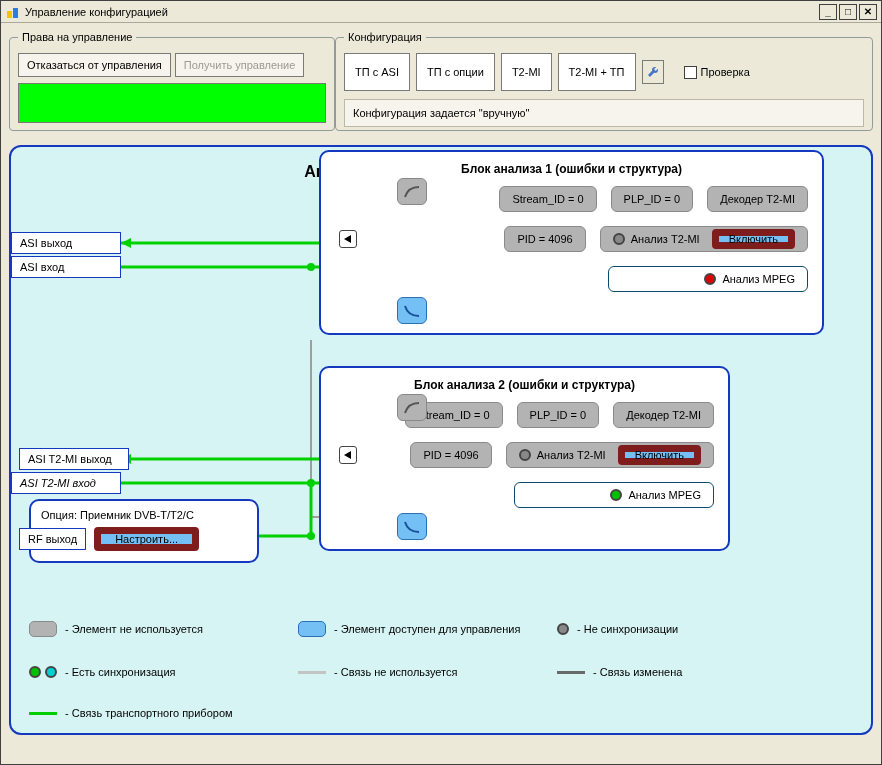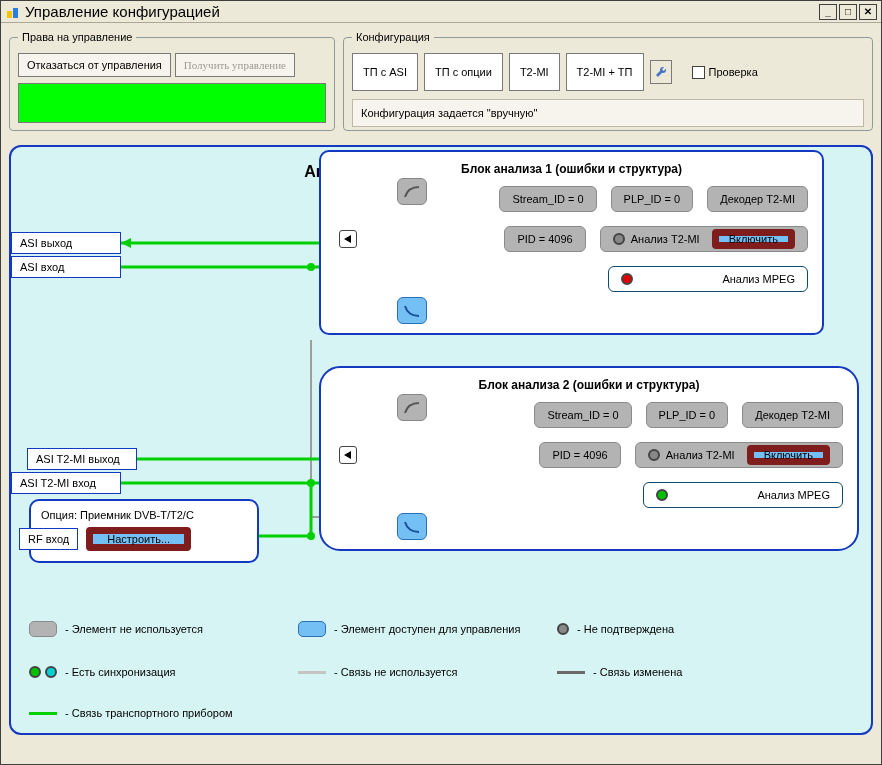--- a/index.html
+++ b/index.html
@@ -1,34 +1,34 @@
 <!DOCTYPE html>
 <html><head>
 <meta charset="utf-8">
 <style>
 * { box-sizing: border-box; font-family: Tahoma, Arial, sans-serif; font-size: 11px; }
 body { margin: 0; background: #d4d0c8; width: 882px; height: 765px; overflow: hidden; }
 .window { background: #ece9d8; border: 1px solid #404040; width: 882px; height: 765px; position: relative; }
 .titlebar { background: #ece9d8; height: 22px; display: flex; align-items: center; padding: 0 4px; border-bottom: 1px solid #aca899; }
 .titlebar .tb-icon { width: 16px; height: 16px; margin-right: 4px; display:inline-flex;align-items:center;justify-content:center;}
-.titlebar .tb-title { flex: 1; font-size: 15px; }
+.titlebar .tb-title { flex: 1; font-size: 11px; }
 .winbtns { display: flex; gap: 2px; }
 .winbtn { width: 18px; height: 16px; background: #ece9d8; border: 1px solid #404040; display:flex;align-items:center;justify-content:center; font-size: 10px; font-weight:bold; line-height:1;}
 .client { padding: 8px; position: relative; }
 
 fieldset { border: 1px solid #919b9c; border-radius: 4px; margin: 0; padding: 6px 8px 8px 8px; }
 legend { font-size: 11px; padding: 0 4px; }
 
-.top-row { display: flex; gap: 8px; }
+.top-row { display: flex; gap: 0; }
 .fs-rights { width: 326px; height: 100px; }
 .fs-config { flex: 1; height: 100px; }
 
 .btn-row { display:flex; gap:4px; margin-top:4px; }
 .btn { border: 1px solid #7a7a7a; background: #f6f4ec; padding: 4px 8px; height: 24px; display:inline-flex;align-items:center;justify-content:center; white-space:nowrap; }
-.btn.disabled { color: #9e9a91; font-family: Liberation Serif, serif; }
+.btn.disabled { color: #9e9a91; }
 
 .green-strip { margin-top: 6px; width: 100%; height: 40px; background: #00ff00; border: 1px solid #7a7a7a; }
 
 .config-tabs { display:flex; gap:6px; margin-top:4px; align-items:center;}
 .tab { border:1px solid #7a7a7a; background:#fff; padding:18px 10px; height:24px; display:inline-flex;align-items:center;justify-content:center;}
 .wrench { width:22px; height:24px; border:1px solid #7a7a7a; display:inline-flex;align-items:center;justify-content:center;}
 .chk-wrap { display:inline-flex; align-items:center; gap:4px; margin-left:14px;}
 .chk { width:13px; height:13px; border:1px solid #404040; background:#fff; }
 .config-status { margin-top:8px; border:1px solid #bdb8a8; background:#f6f4ec; padding:6px 8px; height:28px; display:flex;align-items:center;}
 
@@ -36,21 +36,21 @@
 .analyzer { margin-top:14px; background:#d7f4f4; border:2px solid #1439c0; border-radius:12px; padding:12px; height: 590px; position:relative; }
 .analyzer-title { text-align:center; font-size:16px; font-weight:bold; margin: 4px 0 12px 0; }
 
 .block { background:#fff; border:2px solid #1439c0; border-radius:10px; position:absolute; padding:10px; }
 .block-title { text-align:center; font-size:12px; font-weight:bold; margin-bottom:10px; }
 
 .pillrow { display:flex; gap:14px; justify-content:center; align-items:center; margin-bottom:14px; }
 .pill { border-radius:6px; padding:2px 12px; display:inline-flex;align-items:center;gap:6px; height:26px;}
 .pill.gray { background:#b3b3b3; border:1px solid #8a8a8a;}
 .pill.white { background:#fff; border:1px solid #0c4a6e; }
-.pill.wide { min-width:180px; justify-content:space-between;}
+.pill.wide { min-width:180px; justify-content:flex-end;}
 .bluebtn { background:#74c0f4; border:7px solid #7f1d1d; border-radius:4px; padding:2px 10px; height:20px; display:inline-flex;align-items:center;}
 .dot { width:12px; height:12px; border-radius:50%; border:2px solid #444;} .dot.gray{background:#888;} .dot.red{background:#e00000;} .dot.green{background:#00c000;} .dot.cyan{background:#00d0d0;}
 
 .io-label { position:absolute; background:#fff; border:1px solid #1439c0; padding:3px 8px; height:22px; display:flex;align-items:center;}
 
 .switchbox { width:30px; height:27px; border-radius:6px; border:1px solid #888; position:absolute; display:flex;align-items:center;justify-content:center;}
 .switchbox.gray{background:#b3b3b3;} .switchbox.blue{background:#74c0f4; border-color:#2b6fb5;}
 .playbox { width:18px; height:18px; border:1px solid #444; background:#fff; border-radius:3px; position:absolute; display:flex;align-items:center;justify-content:center;}
 
 .option-box { position:absolute; background:#fff; border:2px solid #1439c0; border-radius:10px; padding:8px 10px 10px 10px; width:230px; }
@@ -192,21 +192,21 @@
               <path d="M3 3 Q6 13 17 13" stroke="#1a4f9c" stroke-width="2" fill="none"></path>
             </svg>
         </div>
         <div class="playbox" style="left:18px; top:78px;">
           <svg width="8" height="8">
               <polygon points="7,0 7,8 0,4" fill="#000"></polygon>
             </svg>
         </div>
       </div>
 
-      <div class="block" style="left:308px; top:219px; width:540px; height:185px;border-radius:21px;">
+      <div class="block" style="left:308px; top:219px; width:411px; height:185px;">
         <div class="block-title">Блок анализа 2 (ошибки и структура)</div>
         <div class="pillrow" style="justify-content:flex-end; padding-right:4px;">
           <span class="pill gray">Stream_ID = 0</span>
           <span class="pill gray">PLP_ID = 0</span>
           <span class="pill gray">Декодер T2-MI</span>
         </div>
         <div class="pillrow" style="justify-content:flex-end; padding-right:4px;">
           <span class="pill gray">PID = 4096</span>
           <span class="pill gray wide">
             <span class="dot gray"></span>
@@ -233,44 +233,44 @@
         </div>
         <div class="playbox" style="left:18px; top:78px;">
           <svg width="8" height="8">
               <polygon points="7,0 7,8 0,4" fill="#000"></polygon>
             </svg>
         </div>
       </div>
 
       <div class="io-label" style="left:0px; top:85px; width:110px;">ASI выход</div>
       <div class="io-label" style="left:0px; top:109px; width:110px;">ASI вход</div>
-      <div class="io-label" style="left:16px; top:301px; width:110px;">ASI T2-MI выход</div>
-      <div class="io-label" style="left:0px; top:325px; width:110px;">ASI T2-MI вход</div>
+      <div class="io-label" style="left:8px; top:301px; width:110px;">ASI T2-MI выход</div>
+      <div class="io-label" style="left:0px; top:325px; width:110px;font-style:italic;">ASI T2-MI вход</div>
 
       <div class="option-box" style="left:18px; top:352px;">
         <div>Опция: Приемник DVB-T/T2/C</div>
         <div class="bottom-row">
-          <div class="rf-label">RF вход</div>
+          <div class="rf-label">RF выход</div>
           <span class="bluebtn" style="height:24px;padding:2px 14px;">Настроить...</span>
         </div>
       </div>
 
       <div class="legend">
         <div class="legrow">
             <span class="swatch gray"></span>
             <span>- Элемент не используется</span>
           </div>
         <div class="legrow">
             <span class="swatch blue"></span>
             <span>- Элемент доступен для управления</span>
           </div>
 
         <div class="legrow">
             <span class="dot gray"></span>
-            <span>- Не подтверждена</span>
+            <span>- Не синхронизации</span>
           </div>
         <div class="legrow">
             <span class="dot green"></span>
             <span class="dot cyan" style="margin-left:-4px;"></span>
             <span>- Есть синхронизация</span>
           </div>
 
         <div class="legrow">
             <span class="linesw light"></span>
             <span>- Связь не используется</span>

